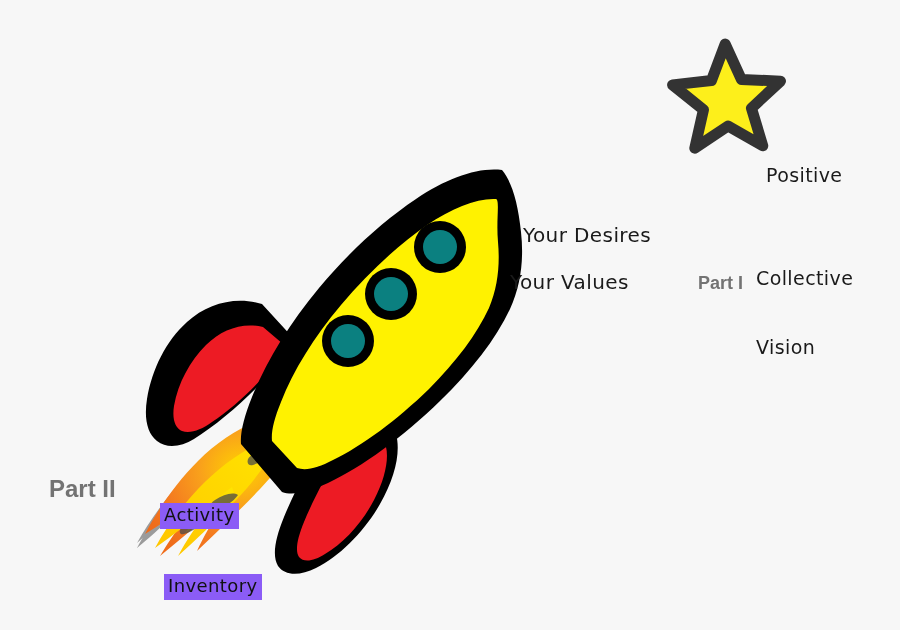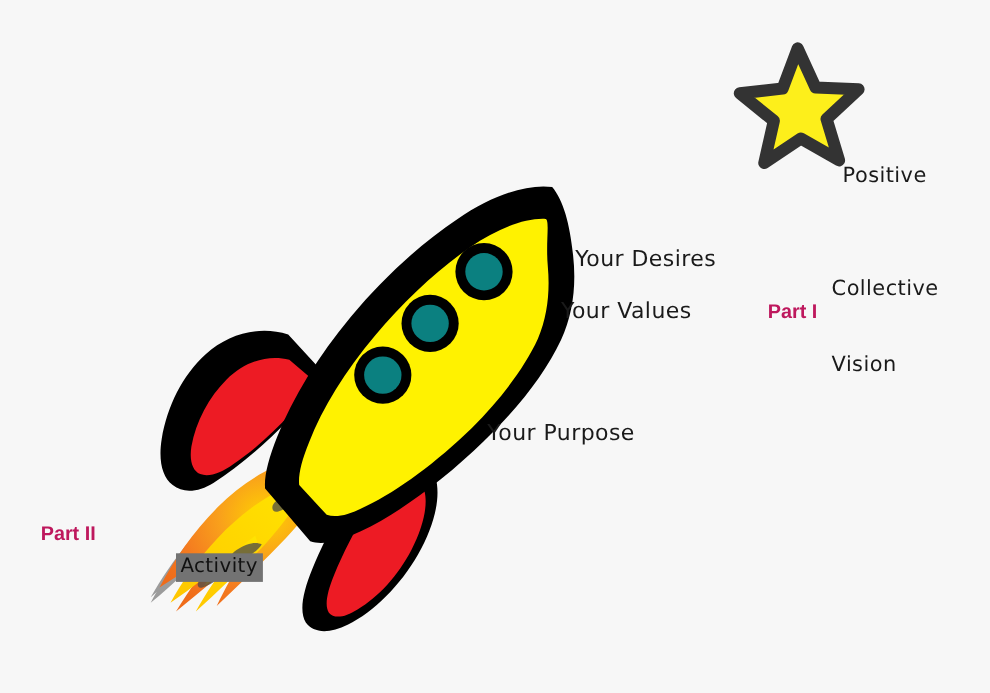--- a/index.html
+++ b/index.html
@@ -35,66 +35,66 @@
     line-height: 1.18;
   }
   .comic {
     font-family: "DejaVu Sans", sans-serif;
     font-weight: 400;
     letter-spacing: 0.4px;
   }
   .bold-sans {
     font-family: "Liberation Sans", sans-serif;
     font-weight: bold;
-    color: #be185d;
+    color: #737373;
   }
 
   .rocket-label {
     font-size: 20px;
   }
 
   #lbl-desires { left: 523px; top: 224px; }
   #lbl-values  { left: 510px; top: 271px; }
   #lbl-talents { left: 483px; top: 328px; }
   #lbl-purpose { left: 443px; top: 382px; }
 
   #lbl-part1 {
     left: 698px;
     top: 273px;
     font-size: 18px;
   }
   #lbl-part2 {
-    left: 37px;
+    left: 49px;
     top: 475px;
-    font-size: 18px;
+    font-size: 24px;
   }
 
   #lbl-star {
     left: 756px;
-    top: 102px;
+    top: 118px;
     font-size: 19px;
     text-align: center;
     line-height: 1.22;
   }
   #lbl-star .star-line { display: block; }
   #lbl-star .ln-1 { text-align: left;   margin-left: 10px; }
   #lbl-star .ln-2 { text-align: left;   margin-left: 0px; margin-top: 33px;  }
   #lbl-star .ln-3 { text-align: left;   }
 
   
   #lbl-activity {
     left: 160px;
     top: 458px;
     font-size: 18px;
     line-height: 1.26;
     color: #111;
   }
   #lbl-activity .hl {
     display: block;
-    background: #737373;
+    background: #8b5cf6;
     padding: 1px 4px 2px 4px;
     width: max-content;
   }
   #lbl-activity .hl.l2 { margin-left: 4px; }
 </style>
 </head>
 <body>
 
 <div id="canvas">
 
@@ -249,29 +249,29 @@
                L-54 -13
                L-15 -16 Z"></path>
     </g>
   </svg>
 
   <div class="label comic rocket-label" id="lbl-desires">Your Desires</div>
 
   <div class="label comic rocket-label" id="lbl-values">Your Values</div>
 
 
-  <div class="label comic rocket-label" id="lbl-purpose">Your Purpose</div>
 
   <div class="label bold-sans" id="lbl-part1">Part I</div>
 
   <div class="label bold-sans" id="lbl-part2">Part II</div>
 
   <div class="label comic" id="lbl-star">
     <span class="star-line ln-1">Positive</span>
     <span class="star-line ln-2">Collective</span>
     <span class="star-line ln-3">Vision</span>
   </div>
 
   <div class="label comic" id="lbl-activity">
     <span class="hl l1">Activity</span>
+    <span class="hl l2">Inventory</span>
   </div>
 
 </div>
 
 </body></html>

